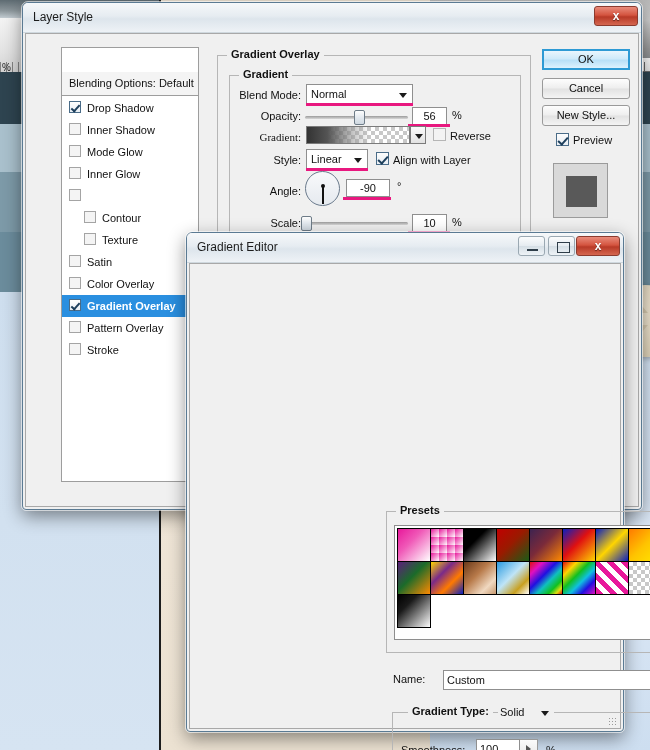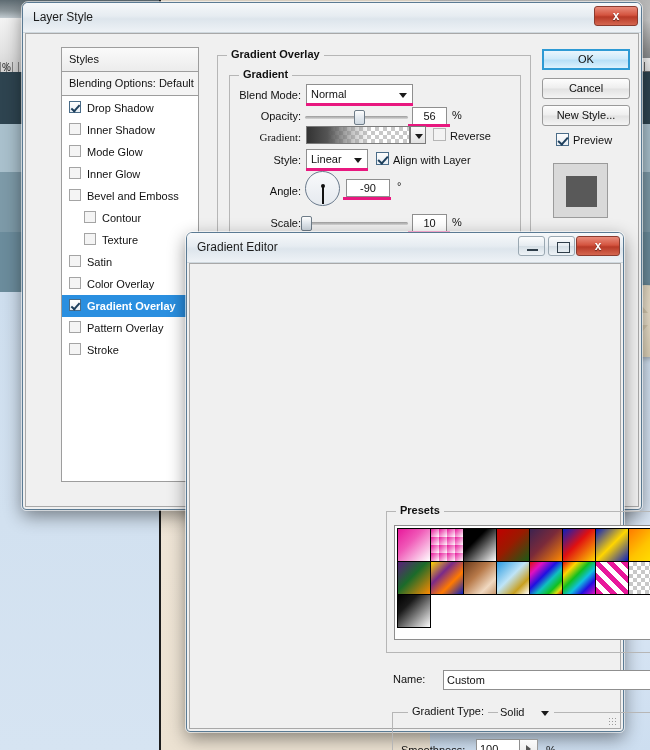--- a/index.html
+++ b/index.html
@@ -221,42 +221,40 @@
 </div>
 
 <div class="win" id="layer-style">
   <div class="win-bar">
     <div class="win-title">Layer Style</div>
     <div class="btn-close">x</div>
   </div>
   <div class="win-body"></div>
 
   <div id="ls-styles-list">
-    <div class="ls-head" style="top:0">Styles</div>
     <div class="ls-head" style="top:24px;border-bottom:1px solid #9d9d9d;background:#f4f4f4">Blending Options: Default</div>
     <div id="ls-effects">
         <div class="ls-row" style="top: 49px;">
           <span class="cbx on"></span>
           <span class="txt">Drop Shadow</span>
         </div>
         <div class="ls-row" style="top: 71px;">
           <span class="cbx"></span>
           <span class="txt">Inner Shadow</span>
         </div>
         <div class="ls-row" style="top: 93px;">
           <span class="cbx"></span>
           <span class="txt">Mode Glow</span>
         </div>
         <div class="ls-row" style="top: 115px;">
           <span class="cbx"></span>
           <span class="txt">Inner Glow</span>
         </div>
         <div class="ls-row" style="top: 137px;">
           <span class="cbx"></span>
-          <span class="txt">Bevel and Emboss</span>
         </div>
         <div class="ls-row indent" style="top: 159px;">
           <span class="cbx"></span>
           <span class="txt">Contour</span>
         </div>
         <div class="ls-row indent" style="top: 181px;">
           <span class="cbx"></span>
           <span class="txt">Texture</span>
         </div>
         <div class="ls-row" style="top: 203px;">
@@ -373,21 +371,21 @@
         <div class="swatch checker"></div>
         <div class="swatch" style="background-image: linear-gradient(135deg, rgb(0, 0, 0) 0%, rgb(26, 26, 26) 30%, rgb(255, 255, 255) 100%);"></div>
       </div>
 
   </div>
 
   <div class="label" style="left:206px; top:440px;">Name:</div>
   <div class="field" style="left:256px; top:437px; width:262px; height:20px; line-height:18px;">Custom</div>
 
   <div class="groupbox" style="left:205px; top:479px; width:402px; height:122px;"></div>
-  <div class="group-title" style="left:221px; top:472px; font-weight:normal;">Gradient Type:</div>
+  <div class="group-title" style="left:221px; top:472px; font-weight:bold;">Gradient Type:</div>
   <div class="combo" style="left:311px; top:470px; width:56px; background:#f0f0f0; border:none; padding-left:2px;">Solid</div>
 
   <div class="label" style="left:214px; top:511px;">Smoothness:</div>
   <div class="field" style="left:289px; top:506px; width:44px; height:20px; line-height:18px;">100</div>
   <div class="spin" style="left:333px; top:506px; height:20px;"></div>
   <div class="label" style="left:359px; top:511px;">%</div>
 
   <div id="resize-grip"></div>
 </div>
 

